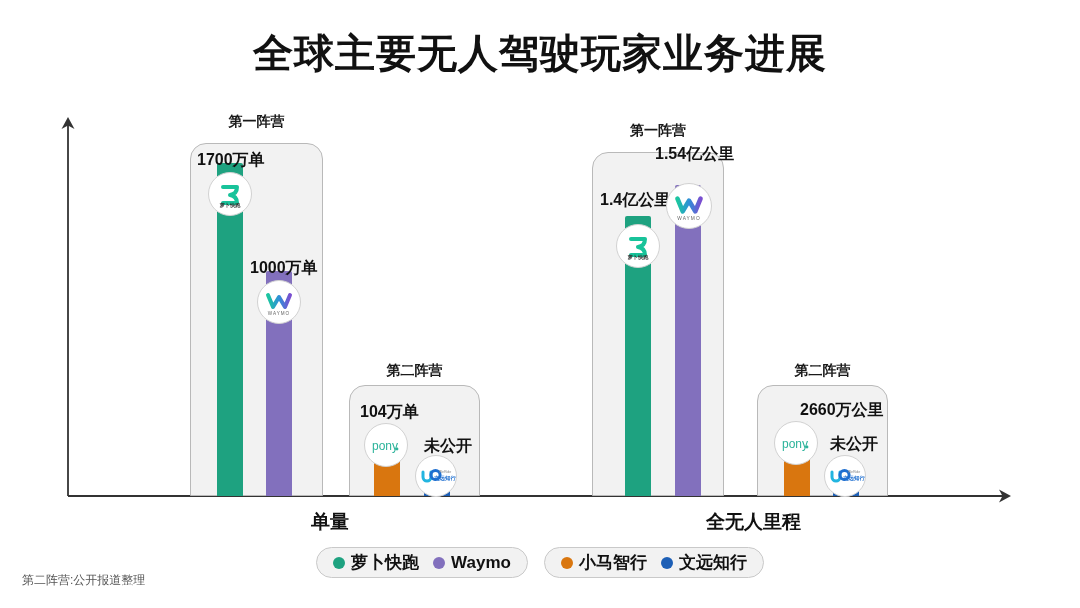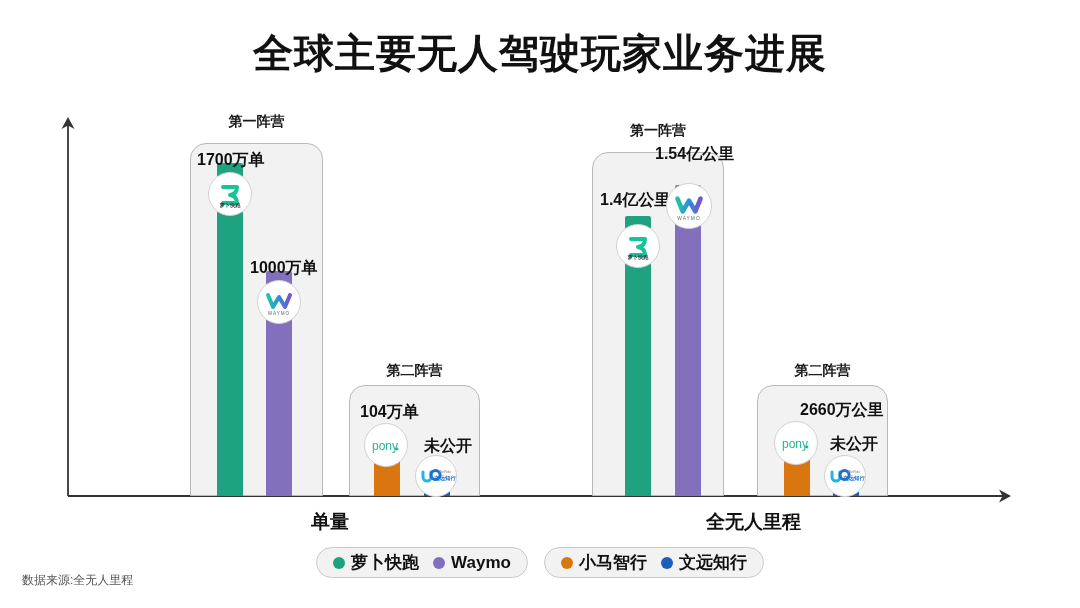--- a/index.html
+++ b/index.html
@@ -279,15 +279,15 @@
         <span class="legend-text">小马智行</span>
       </div>
       <div class="legend-item">
         <span class="legend-dot" style="background:#1d5fb6"></span>
         <span class="legend-text">文远知行</span>
       </div>
     </div>
 
   </div>
 
-  <div class="source">数据来源:全无人里程</div>
+  <div class="source">第二阵营:公开报道整理</div>
 
 </div>
 
 </body></html>

